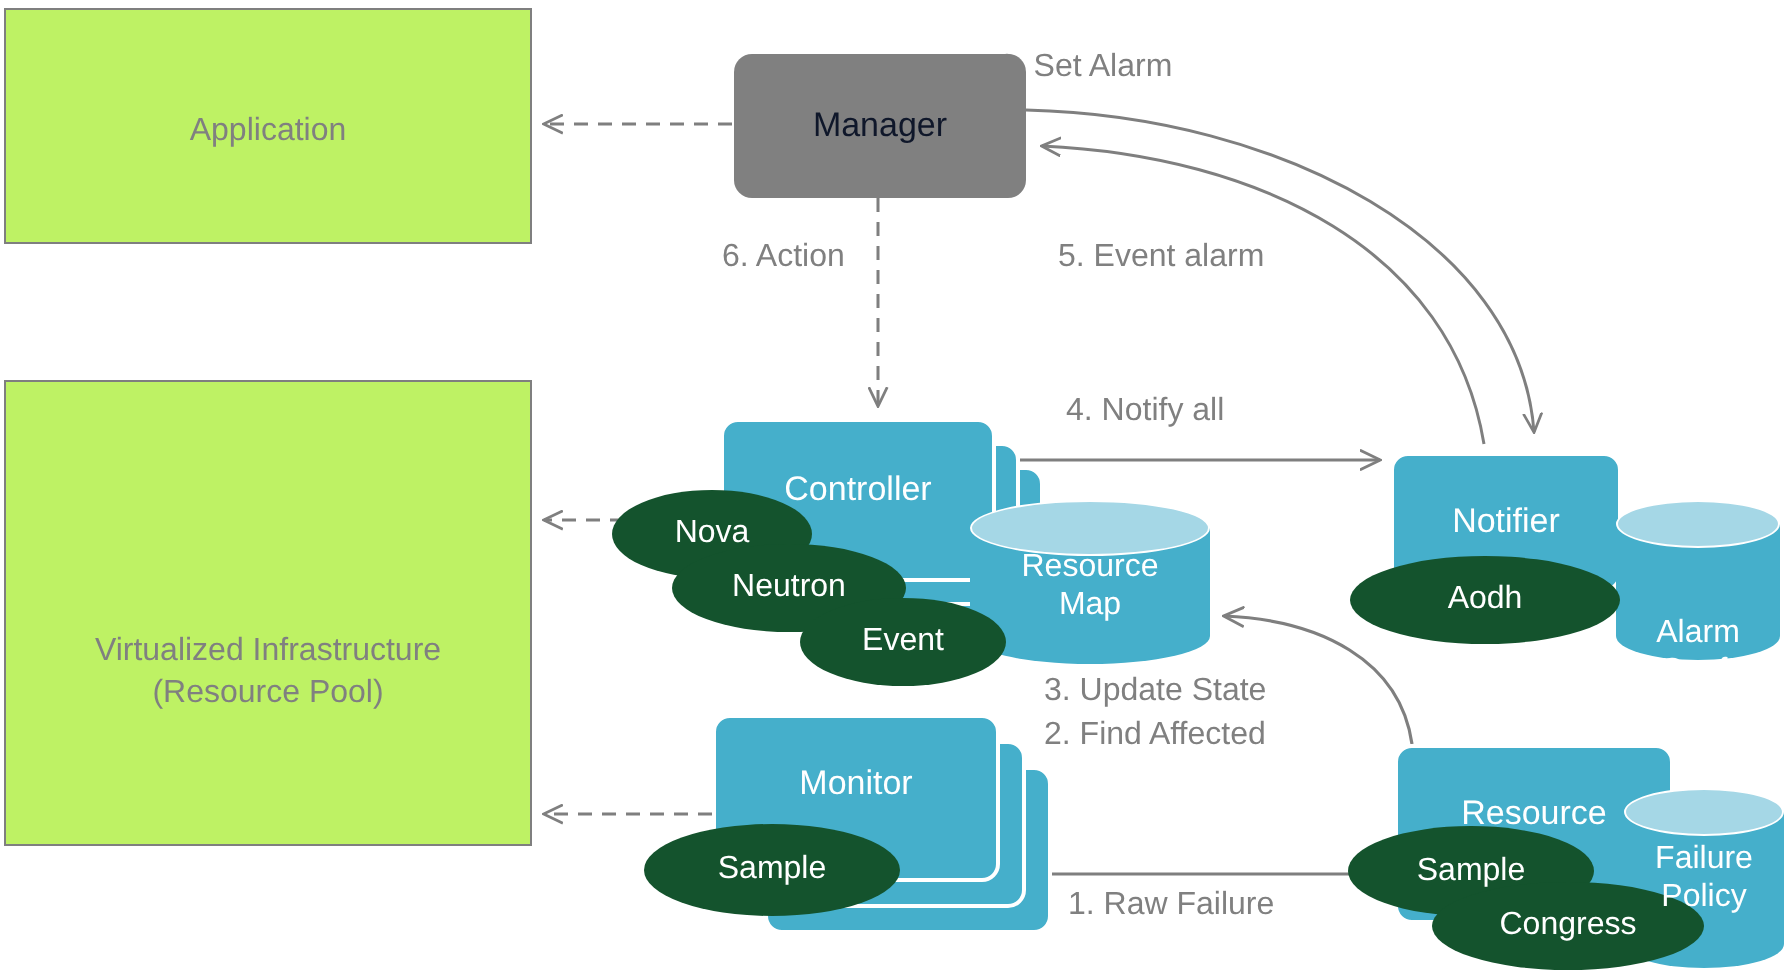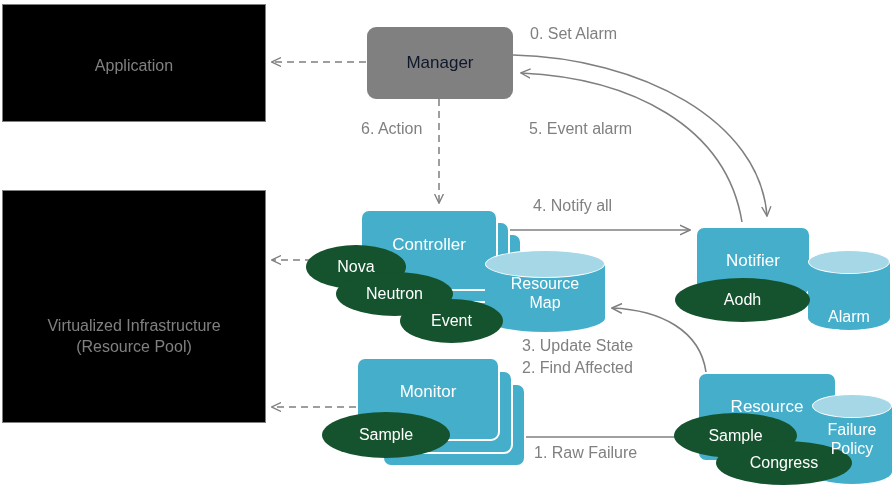--- a/index.html
+++ b/index.html
@@ -22,21 +22,21 @@
     left: 0; top: 0;
     width: 895px;
     height: 489px;
     pointer-events: none;
   }
 
   
   .plain-box {
     position: absolute;
     border: 1.6px solid #7f7f7f;
-    background: #000000;
+    background: #bef264;
     box-sizing: border-box;
   }
   .plain-box .plabel {
     position: absolute;
     left: 0; right: 0;
     text-align: center;
     color: #808080;
     font-size: 16px;
     line-height: 21px;
     white-space: pre-line;
@@ -252,21 +252,21 @@
     <div class="clabel" style="top:26px;">Failure
 Policy</div>
   </div>
   <div class="pill" style="left:674px; top:413px; width:123px; height:45px;">
     <div class="pilllabel">Sample</div>
   </div>
   <div class="pill" style="left:716px; top:441px; width:136px; height:44px;">
     <div class="pilllabel">Congress</div>
   </div>
 
-  <div class="caption" style="left:530px; top:23px;">0. Set Alarm</div>
+  <div class="caption" style="left:499px; top:23px;">0. Set Alarm</div>
 
   <div class="caption" style="left:529px; top:118px;">5. Event alarm</div>
 
   <div class="caption" style="left:323px; top:118px;margin-left:38px;">6. Action</div>
 
   <div class="caption" style="left:533px; top:195px;">4. Notify all</div>
 
   <div class="caption" style="left:522px; top:335px;">3. Update State</div>
 
   <div class="caption" style="left:522px; top:357px;">2. Find Affected</div>

